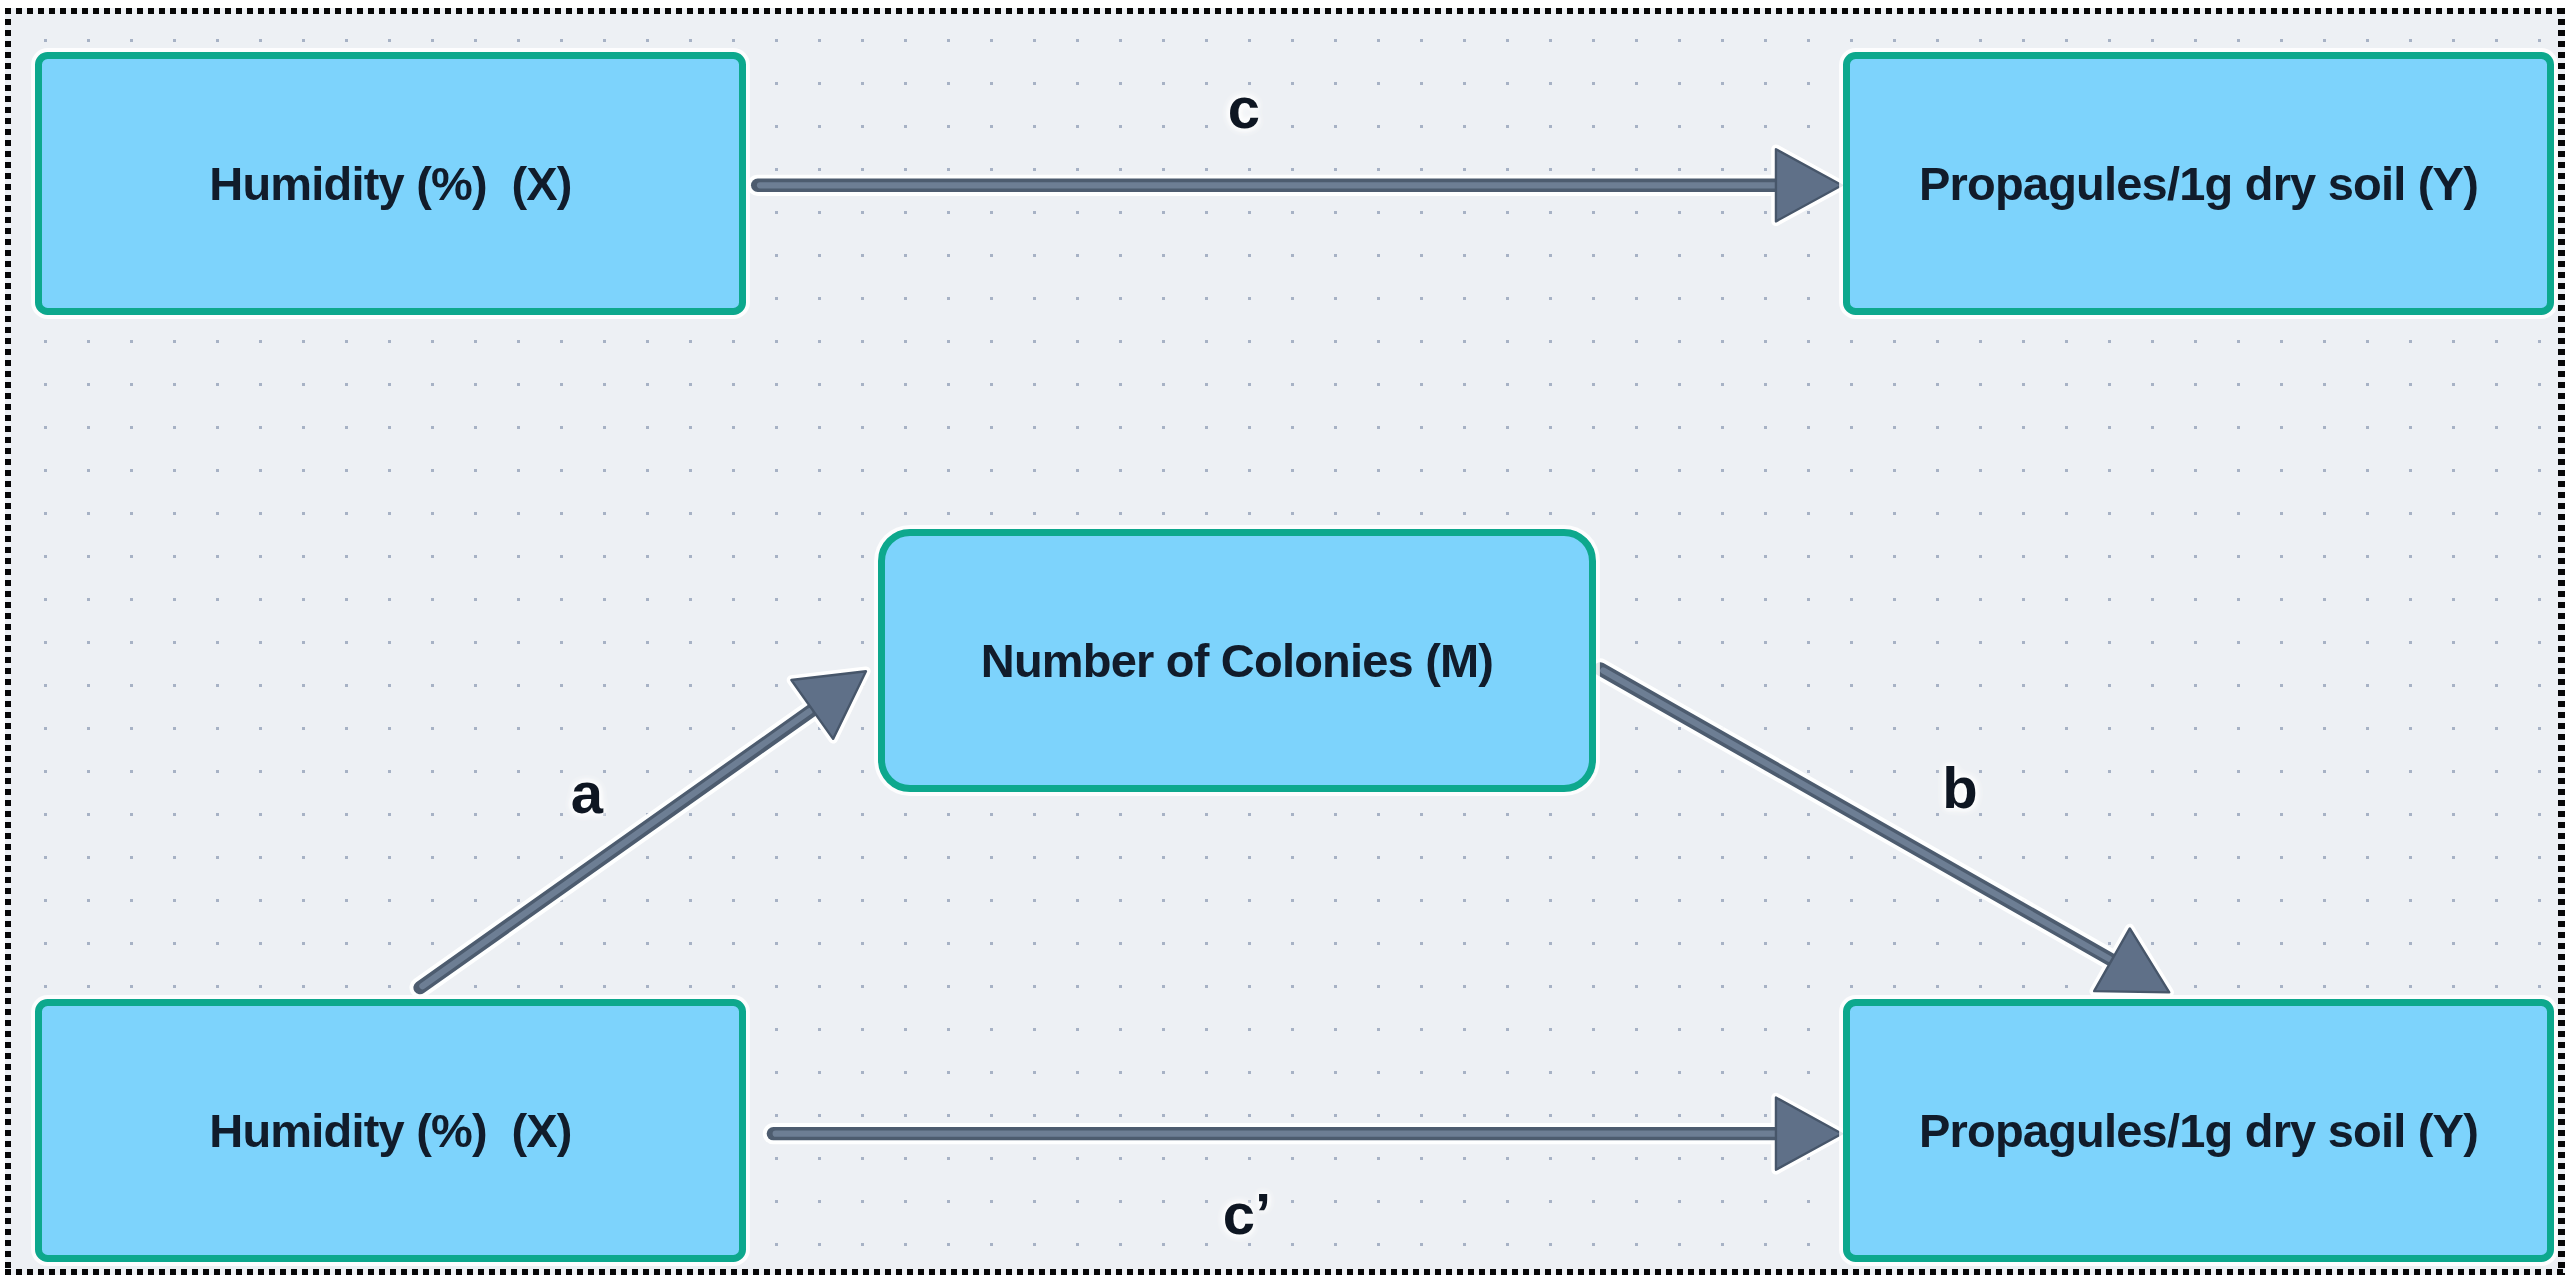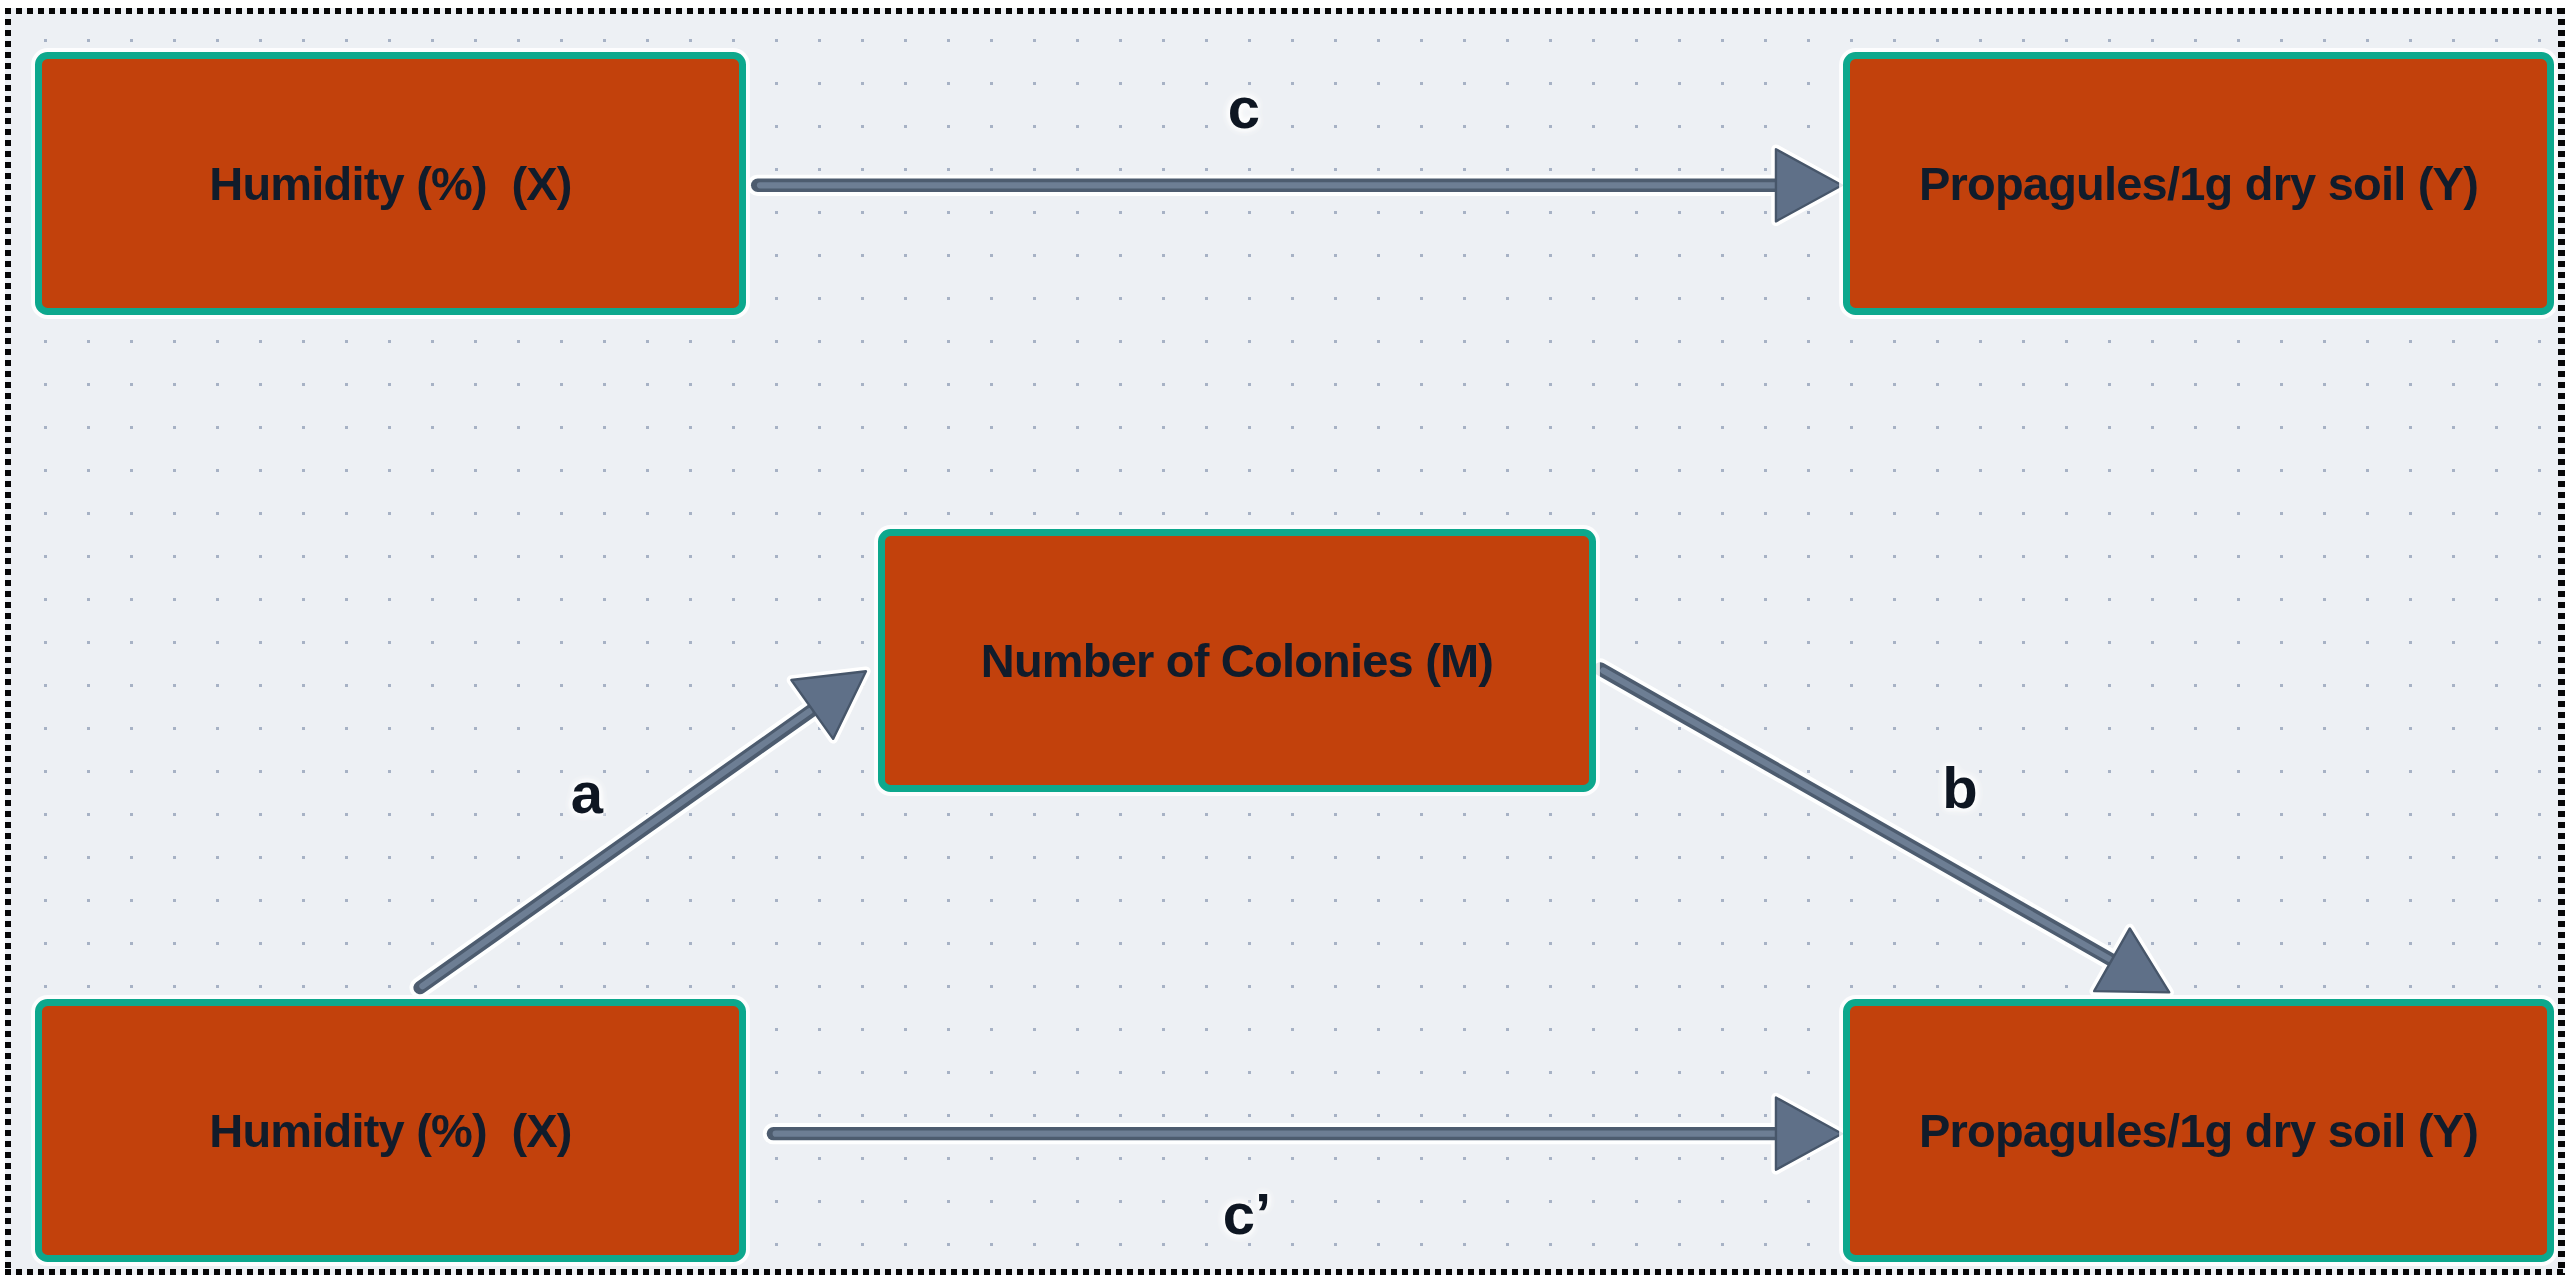--- a/index.html
+++ b/index.html
@@ -24,32 +24,32 @@
   .frame-strip.v { top: 0; height: 100%; width: 6.3px;
     background-image: repeating-linear-gradient(180deg, #070707 0 6.3px, rgba(0,0,0,0) 6.3px 11px); }
   .frame-strip.top { top: 0; }
   .frame-strip.bottom { bottom: 0; }
   .frame-strip.left { left: 0; }
   .frame-strip.right { right: 0; }
 
   
   .node {
     position: absolute; box-sizing: border-box;
-    background: #c2410c;
+    background: #7dd3fc;
     border: 7px solid #0da88d;
     border-radius: 12.6px;
     box-shadow: 0 0 0 3.9px rgba(255,255,255,0.85);
     display: flex; align-items: center; justify-content: center;
     color: #111c2b;
     font-size: 47px; font-weight: 700; letter-spacing: -0.8px; line-height: 1;
   }
   .node .node-label { white-space: pre; }
   #node-x-top    { left: 35px;   top: 52px;   width: 711px; height: 263px; }
   #node-y-top    { left: 1843px; top: 52px;   width: 711px; height: 263px; }
-  #node-m        { left: 878px; top: 529px;  width: 718px; height: 263px; }
+  #node-m        { left: 878px; top: 529px;  width: 718px; height: 263px; border-radius: 32px; }
   #node-x-bottom { left: 35px;   top: 999px; width: 711px; height: 263px; }
   #node-y-bottom { left: 1843px; top: 999px; width: 711px; height: 263px; }
 
   
   svg.arrows { position: absolute; left: 0; top: 0; pointer-events: none; }
   .halo       { stroke: #ffffff; stroke-width: 27; fill: none; stroke-linecap: round; stroke-opacity: 0.95; }
   .head-halo  { fill: #ffffff; stroke: #ffffff; stroke-width: 12; stroke-linejoin: round; }
   .shaft-dark { stroke: #4d5c6f; stroke-width: 17; fill: none; stroke-linecap: round; }
   .shaft-light{ stroke: #6d7e94; stroke-width: 8;  fill: none; stroke-linecap: round; }
   .head       { fill: #5f7088; stroke: #47566a; stroke-width: 3; stroke-linejoin: round; }

